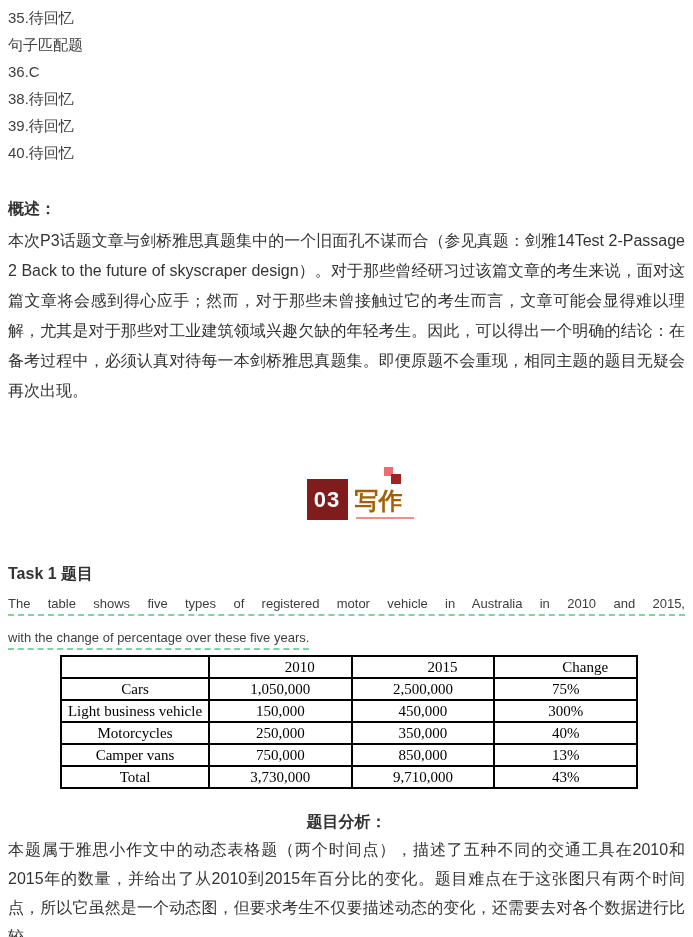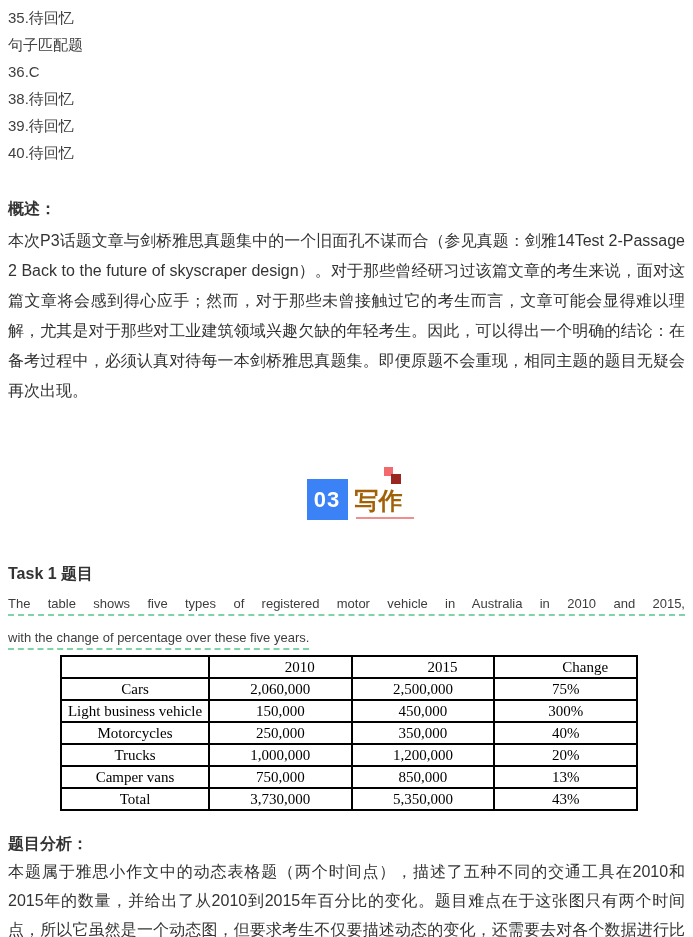--- a/index.html
+++ b/index.html
@@ -10,34 +10,34 @@
     color: #333333;
   }
   .page { padding: 4px 8px 0 8px; }
 
   
   .answers .ans-line { font-size: 15px; line-height: 27px; color: #404040; }
 
   
   .sec-heading { font-size: 16px; font-weight: bold; color: #333; line-height: 22px; }
   .overview-heading { margin-top: 32px; }
-  .analysis-heading { margin-top: 22px; }
+  .analysis-heading { margin-top: 22px; text-align: center; }
   .task-heading { margin-top: 42px; }
 
   
   .para { font-size: 16px; line-height: 30px; text-align: justify; color: #333; margin-top: 6px; }
   .para-analysis { line-height: 29px; margin-top: 2px; }
 
   
   .badge-row { position: relative; width: 106px; height: 57px; margin: 58px auto 0 auto; left: 13px; }
   .accent-sq-pink { position: absolute; top: 3px; right: 20px; width: 9px; height: 9px; background: #f2696e; }
   .accent-sq-dark { position: absolute; top: 10px; right: 12px; width: 10px; height: 10px; background: #992620; }
   .badge-num {
     position: absolute; left: 0; top: 15px; width: 41px; height: 41px;
-    background: #3b82f6; color: #ffffff; font-size: 22px; font-weight: bold;
+    background: #7f1d1d; color: #ffffff; font-size: 22px; font-weight: bold;
     text-align: center; line-height: 41px; letter-spacing: 1px;
   }
   .badge-label { position: absolute; left: 48px; top: 21px; font-size: 24px; font-weight: bold; color: #a16207; }
   .badge-underline { position: absolute; left: 49px; top: 53px; width: 58px; height: 2px; background: #ee8f8d; }
 
   
   .prompt { font-size: 13px; line-height: 30px; color: #3d3d3d; margin-top: 4px; }
   .dashed-underline {
     text-decoration-line: underline;
     text-decoration-style: dashed;
@@ -100,52 +100,46 @@
       </colgroup>
     <tbody>
         <tr>
       <th></th>
       <th>2010</th>
       <th>2015</th>
       <th>Change</th>
     </tr>
     <tr>
       <td>Cars</td>
-      <td>2,060,000</td>
+      <td>1,050,000</td>
       <td>2,500,000</td>
       <td>75%</td>
     </tr>
     <tr>
       <td>Light business vehicle</td>
       <td>150,000</td>
       <td>450,000</td>
       <td>300%</td>
     </tr>
     <tr>
       <td>Motorcycles</td>
       <td>250,000</td>
       <td>350,000</td>
       <td>40%</td>
     </tr>
     <tr>
-      <td>Trucks</td>
-      <td>1,000,000</td>
-      <td>1,200,000</td>
-      <td>20%</td>
-    </tr>
-    <tr>
       <td>Camper vans</td>
       <td>750,000</td>
       <td>850,000</td>
       <td>13%</td>
     </tr>
     <tr>
       <td>Total</td>
       <td>3,730,000</td>
-      <td>5,350,000</td>
+      <td>9,710,000</td>
       <td>43%</td>
     </tr>
   </tbody>
     </table>
 
   <div class="sec-heading analysis-heading">题目分析：</div>
   <div class="para para-analysis">本题属于雅思小作文中的动态表格题（两个时间点），描述了五种不同的交通工具在2010和2015年的数量，并给出了从2010到2015年百分比的变化。题目难点在于这张图只有两个时间点，所以它虽然是一个动态图，但要求考生不仅要描述动态的变化，还需要去对各个数据进行比较。</div>
 
 </div>
 

